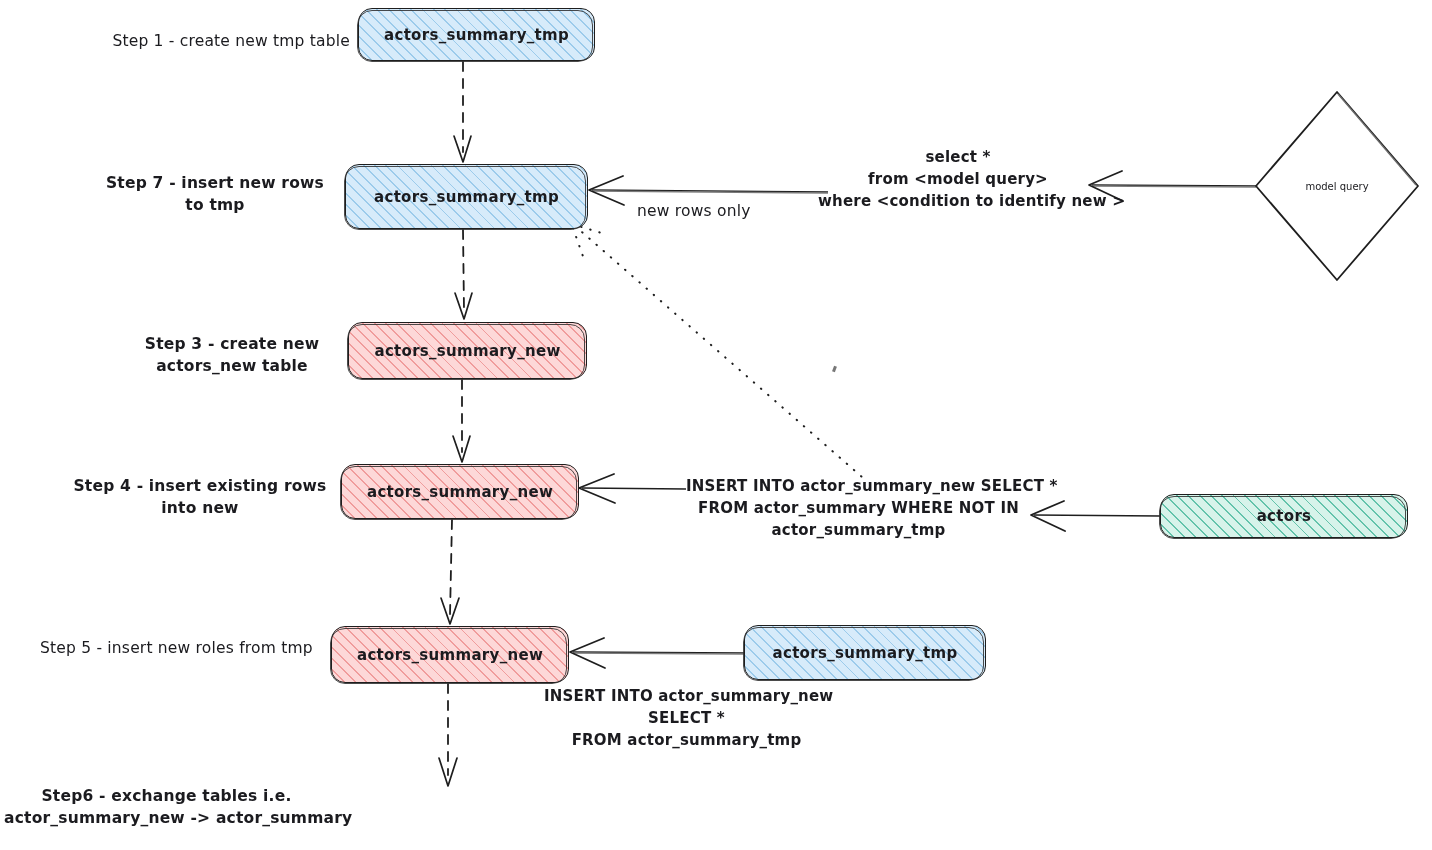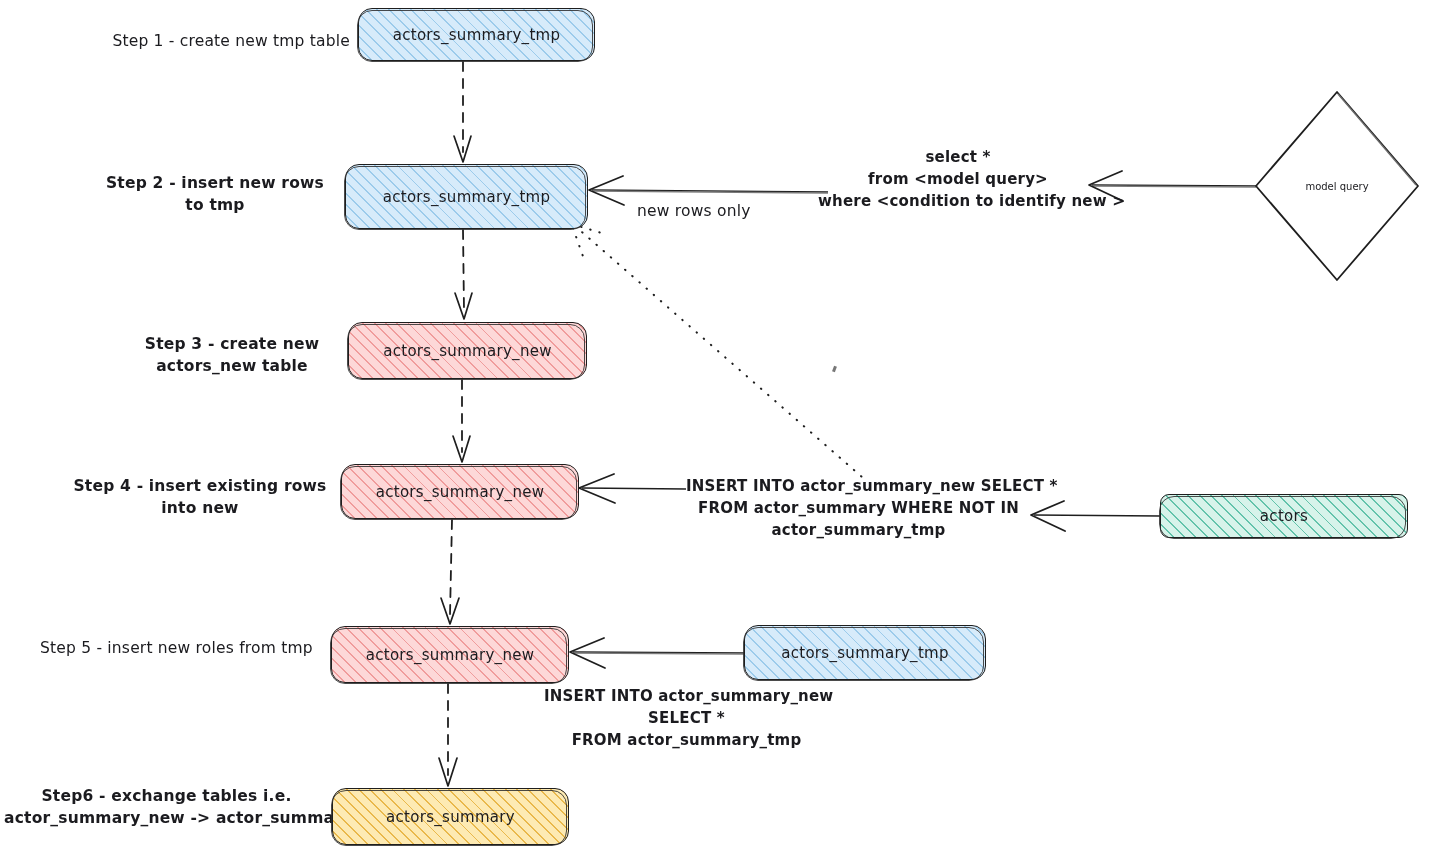--- a/index.html
+++ b/index.html
@@ -5,21 +5,21 @@
   html,body{margin:0;padding:0;background:#ffffff;}
   body{width:1432px;height:850px;overflow:hidden;
        font-family:"DejaVu Sans", sans-serif;}
   #canvas{position:relative;width:1304px;height:850px;background:#fff;}
 
   svg.layer{position:absolute;left:0;top:0;width:1432px;height:850px;pointer-events:none;}
 
   .node{position:absolute;box-sizing:border-box;display:flex;align-items:center;
         justify-content:center;border-radius:14px;}
   .node span{position:relative;z-index:3;font-size:15px;color:#1b1b1f;
-             letter-spacing:.3px;white-space:nowrap;}
+             letter-spacing:.3px;white-space:nowrap;font-weight:bold;}
 
   
   .node::after{content:"";position:absolute;left:-2px;top:1px;right:1px;bottom:-2px;
                border:1.6px solid #2b2b2b;border-radius:15px;opacity:.85;z-index:2;
                pointer-events:none;}
 
   .blue{background-color:#d7ebfa;
         background-image:repeating-linear-gradient(45deg,#9ccbeb 0 1.3px,transparent 1.3px 8px);
         border:1.8px solid #1e1e1e;}
   .red{background-color:#fdd8d8;
@@ -105,21 +105,21 @@
 
     <g>
       <path d="M744,653 L573,652" stroke="#1e1e1e" stroke-width="1.6" fill="none"></path>
       <path d="M744,654 L573,653" stroke="#7a7a7a" stroke-width="1.4" fill="none"></path>
       <path d="M604,638 L570,652 L605,668" stroke="#1e1e1e" stroke-width="1.8" fill="none" stroke-linecap="round" stroke-linejoin="round"></path>
     </g>
   </svg>
 
   <div class="label right" style="left:70px;top:30px;width:280px;">Step 1 - create new tmp table</div>
 
-  <div class="label center" style="left:100px;top:172px;width:230px;">Step 2 - insert new rows
+  <div class="label center" style="left:100px;top:172px;width:230px;">Step 7 - insert new rows
 to tmp</div>
 
   <div class="label center" style="left:127px;top:333px;width:210px;">Step 3 - create new
 actors_new table</div>
 
   <div class="label center" style="left:70px;top:475px;width:260px;">Step 4 - insert existing rows
 into new</div>
 
   <div class="label" style="left:40px;top:637px;width:290px;">Step 5 - insert new roles from tmp</div>
 
@@ -139,29 +139,26 @@
   </div>
 
   <div class="node red" style="left:341px;top:464px;width:238px;height:55px;">
     <span>actors_summary_new</span>
   </div>
 
   <div class="node red" style="left:331px;top:626px;width:238px;height:57px;">
     <span>actors_summary_new</span>
   </div>
 
-  <div class="node yellow" style="left:332px;top:788px;width:237px;height:57px;">
-    <span>actors_summary</span>
-  </div>
 
   <div class="node blue" style="left:744px;top:625px;width:242px;height:55px;">
     <span>actors_summary_tmp</span>
   </div>
 
-  <div class="node green" style="left:1160px;top:494px;width:248px;height:44px;border-radius:9px;">
+  <div class="node green" style="left:1160px;top:494px;width:248px;height:44px;">
     <span>actors</span>
   </div>
 
   <div class="diamond" style="left:1252px;top:88px;width:170px;height:196px;">
     <svg class="dshape" viewBox="0 0 170 196">
       <path d="M85,4 L166,98 L85,192 L4,98 Z" fill="#ffffff" stroke="#1e1e1e" stroke-width="1.8" stroke-linejoin="round"></path>
       <path d="M86,6 L164,97" fill="none" stroke="#6e6e6e" stroke-width="1.3"></path>
     </svg>
     <span>model query</span>
   </div>

